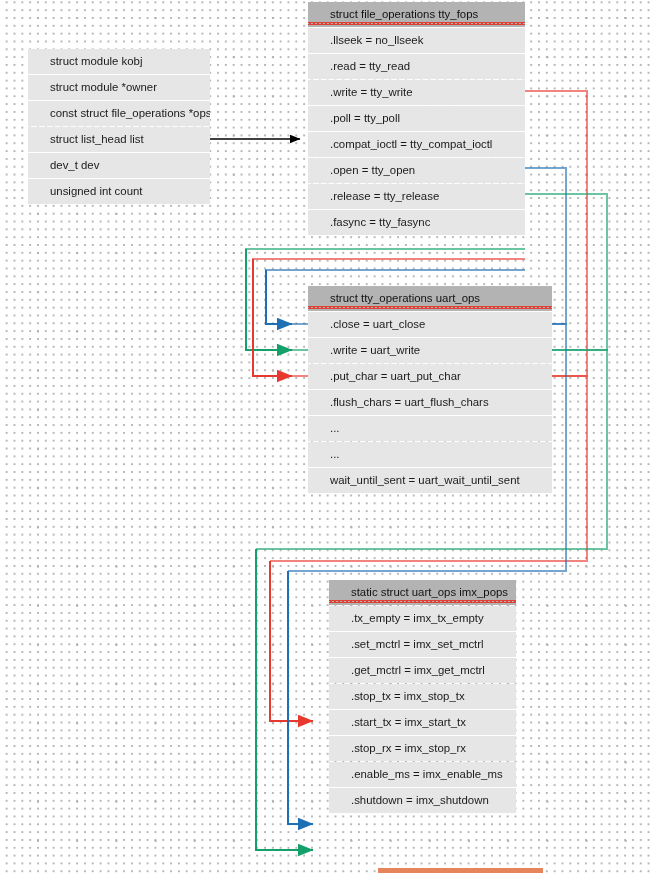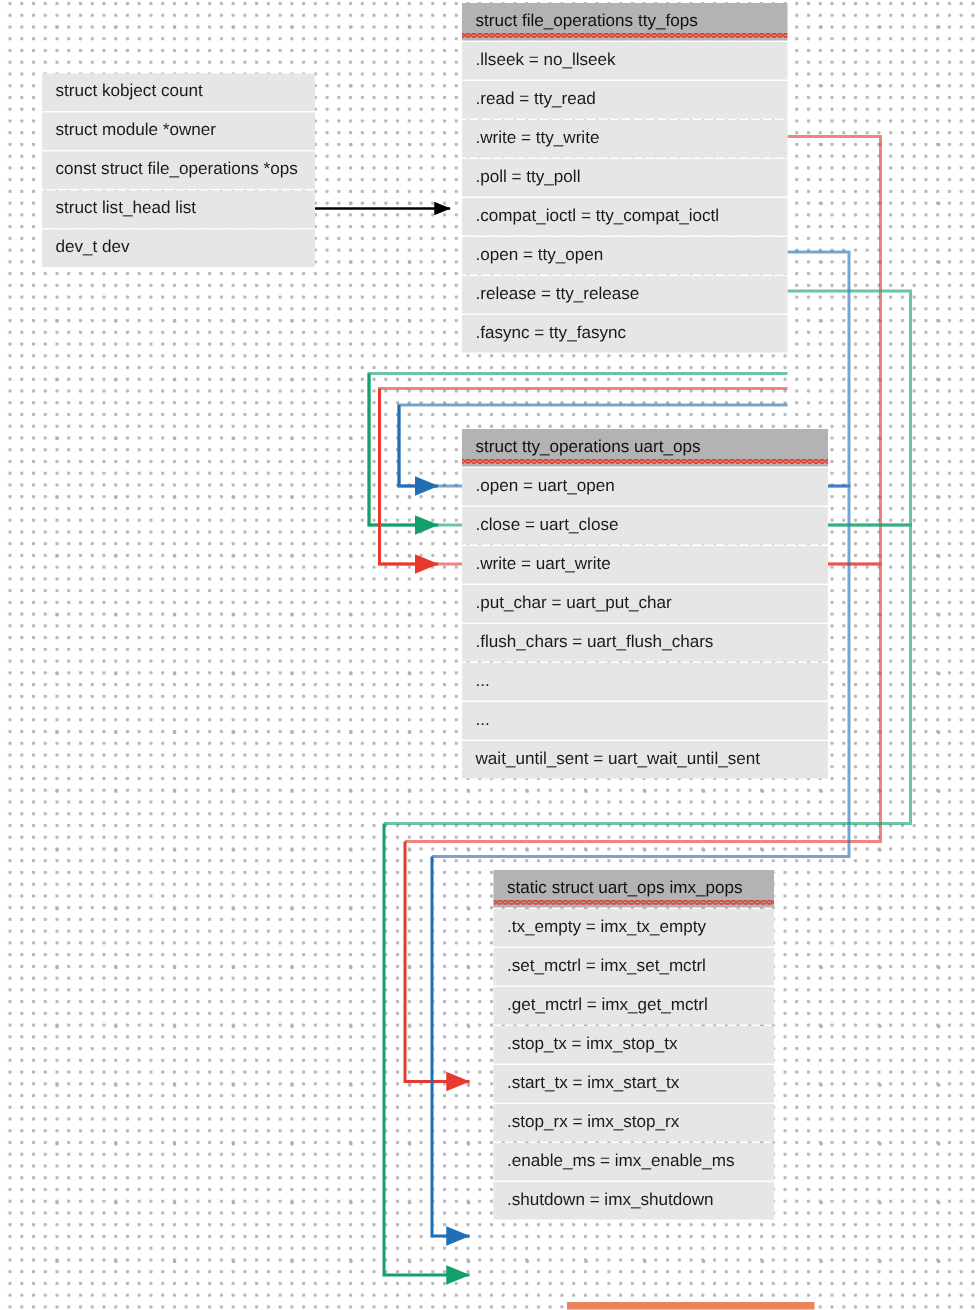--- a/index.html
+++ b/index.html
@@ -28,21 +28,21 @@
   .uml-box{
     position:absolute;
     box-sizing:border-box;
   }
   .uml-row{
     background:#e6e6e6;
     color:#1a1a1a;
     font-size:11.4px;
     line-height:25px;
     height:25px;
-    padding-left:9px;
+    padding-left:22px;
     white-space:nowrap;
     overflow:hidden;
     margin-bottom:1px;
     box-sizing:border-box;
   }
   .uml-row.header{
     background:#b3b3b3;
     color:#111;
   }
   .sp{position:relative;}
@@ -103,42 +103,42 @@
   <path d="M270,561 L270,721 L313,721" fill="none" stroke="#e8392f" stroke-width="2" marker-end="url(#ah-red)"></path>
 
   <path d="M525,324 L566,324 L566,571 L288,571" fill="none" stroke="#1f6fb5" stroke-width="2" stroke-opacity="0.62"></path>
   <path d="M288,571 L288,824 L313,824" fill="none" stroke="#1f6fb5" stroke-width="2" marker-end="url(#ah-blue)"></path>
 
   <path d="M525,350 L607,350 L607,549 L256,549" fill="none" stroke="#13a06a" stroke-width="2" stroke-opacity="0.62"></path>
   <path d="M256,549 L256,850 L313,850" fill="none" stroke="#13a06a" stroke-width="2" marker-end="url(#ah-green)"></path>
 </svg>
 
 <div class="uml-box" style="left:28px;top:49px;width:182px;">
-  <div class="uml-row">struct kobject count</div>
+  <div class="uml-row">struct module kobj</div>
   <div class="uml-row">struct module *owner</div>
   <div class="uml-row">const struct file_operations *ops</div>
   <div class="uml-row">struct list_head list</div>
   <div class="uml-row">dev_t dev</div>
+  <div class="uml-row">unsigned int count</div>
 </div>
 
 <div class="uml-box" style="left:308px;top:2px;width:217px;">
   <div class="uml-row header sp">struct file_operations tty_fops</div>
   <div class="uml-row">.llseek = no_llseek</div>
   <div class="uml-row">.read = tty_read</div>
   <div class="uml-row">.write = tty_write</div>
   <div class="uml-row">.poll = tty_poll</div>
   <div class="uml-row">.compat_ioctl = tty_compat_ioctl</div>
   <div class="uml-row">.open = tty_open</div>
   <div class="uml-row">.release = tty_release</div>
   <div class="uml-row">.fasync = tty_fasync</div>
 </div>
 
 <div class="uml-box" style="left:308px;top:286px;width:244px;">
   <div class="uml-row header sp">struct tty_operations uart_ops</div>
-  <div class="uml-row">.open = uart_open</div>
   <div class="uml-row">.close = uart_close</div>
   <div class="uml-row">.write = uart_write</div>
   <div class="uml-row">.put_char = uart_put_char</div>
   <div class="uml-row">.flush_chars = uart_flush_chars</div>
   <div class="uml-row">...</div>
   <div class="uml-row">...</div>
   <div class="uml-row">wait_until_sent = uart_wait_until_sent</div>
 </div>
 
 <div class="uml-box" style="left:329px;top:580px;width:187px;">

